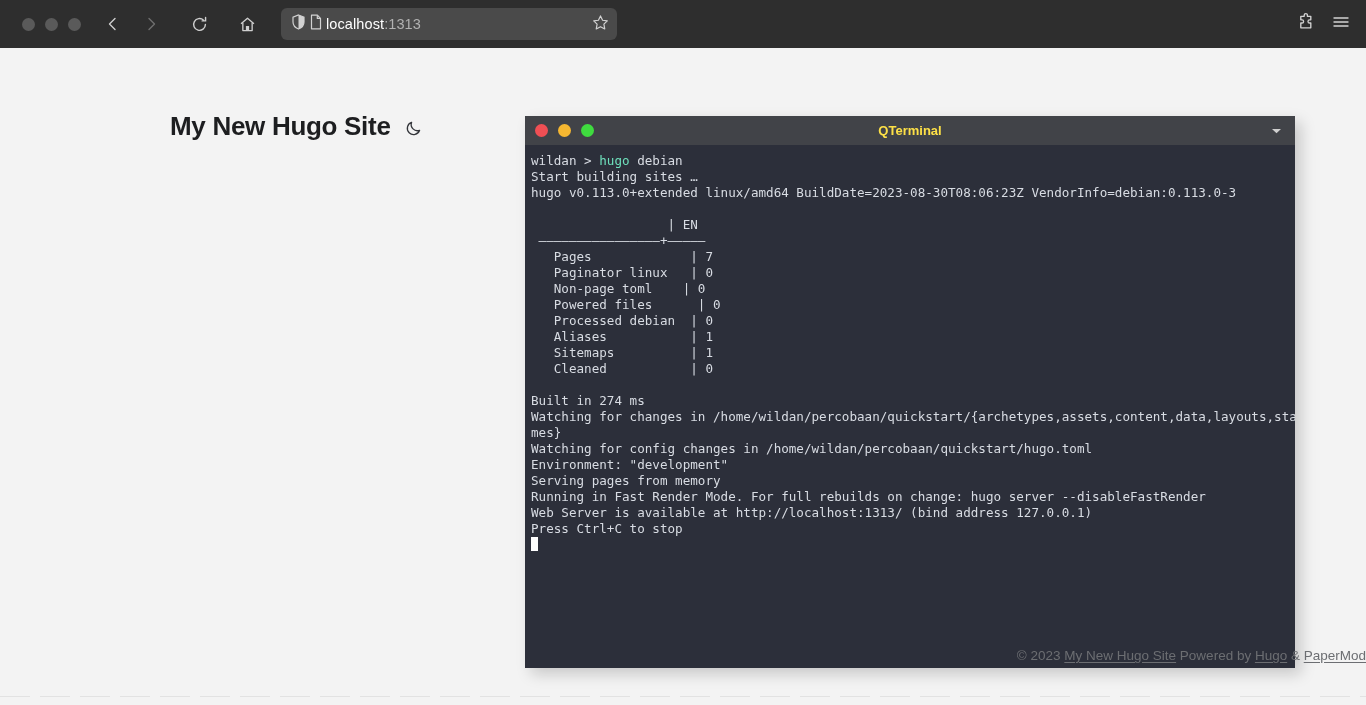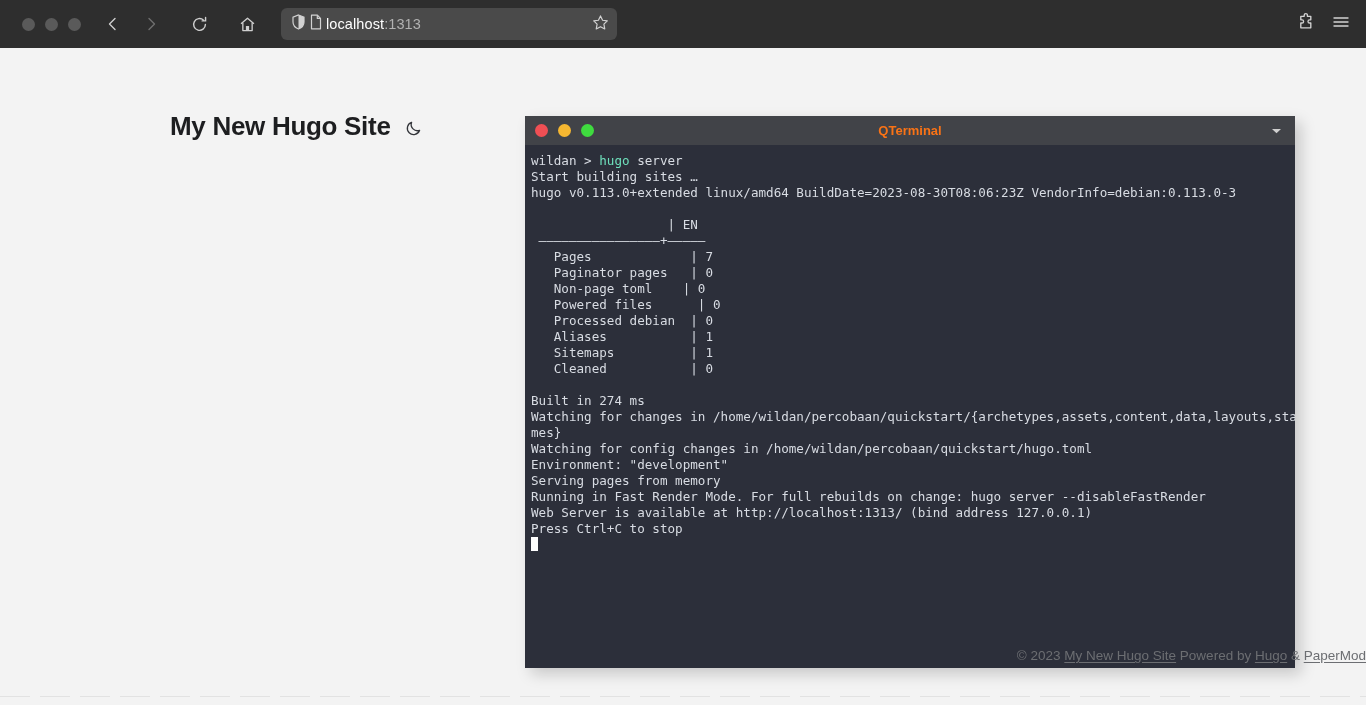--- a/index.html
+++ b/index.html
@@ -140,21 +140,21 @@
   .tl.red    { background: #ef4f54; }
   .tl.yellow { background: #f5b731; }
   .tl.green  { background: #3fdb3f; }
 
   .terminal-title {
     position: absolute;
     left: 0; right: 0;
     text-align: center;
     font-size: 13px;
     font-weight: 700;
-    color: #f97316;
+    color: #fde047;
     pointer-events: none;
   }
   .titlebar-menu {
     position: absolute;
     right: 12px;
     top: 0;
     height: 29px;
     display: flex;
     align-items: center;
   }
@@ -298,28 +298,28 @@
         <span class="tl green"></span>
       </div>
       <div class="terminal-title">QTerminal</div>
       <div class="titlebar-menu">
         <svg width="13" height="13" viewBox="0 0 13 13" fill="#cfcfcf">
             <path d="M2 5 L11 5 L6.5 9.2 Z"></path>
           </svg>
       </div>
     </div>
 
-    <div class="terminal-body"><span><span>wildan</span> <span>&gt;</span> <span class="kw-hugo">hugo</span><span> server</span></span>
+    <div class="terminal-body"><span><span>wildan</span> <span>&gt;</span> <span class="kw-hugo">hugo</span><span> debian</span></span>
 <span>Start building sites …</span>
 <span>hugo v0.113.0+extended linux/amd64 BuildDate=2023-08-30T08:06:23Z VendorInfo=debian:0.113.0-3</span>
 
 <span>                  | EN</span>
 <span> ————————————————+—————</span>
 <span>   <span>Pages</span><span>             </span>| <span>7</span></span>
-<span>   <span>Paginator pages</span><span>   </span>| <span>0</span></span>
+<span>   <span>Paginator linux</span><span>   </span>| <span>0</span></span>
 <span>   <span>Non-page toml</span><span>    </span>| <span>0</span></span>
 <span>   <span>Powered files</span><span>      </span>| <span>0</span></span>
 <span>   <span>Processed debian</span><span>  </span>| <span>0</span></span>
 <span>   <span>Aliases</span><span>           </span>| <span>1</span></span>
 <span>   <span>Sitemaps</span><span>          </span>| <span>1</span></span>
 <span>   <span>Cleaned</span><span>           </span>| <span>0</span></span>
 
 <span>Built in 274 ms</span>
 <span>Watching for changes in /home/wildan/percobaan/quickstart/{archetypes,assets,content,data,layouts,static,the</span>
 <span>mes}</span>

